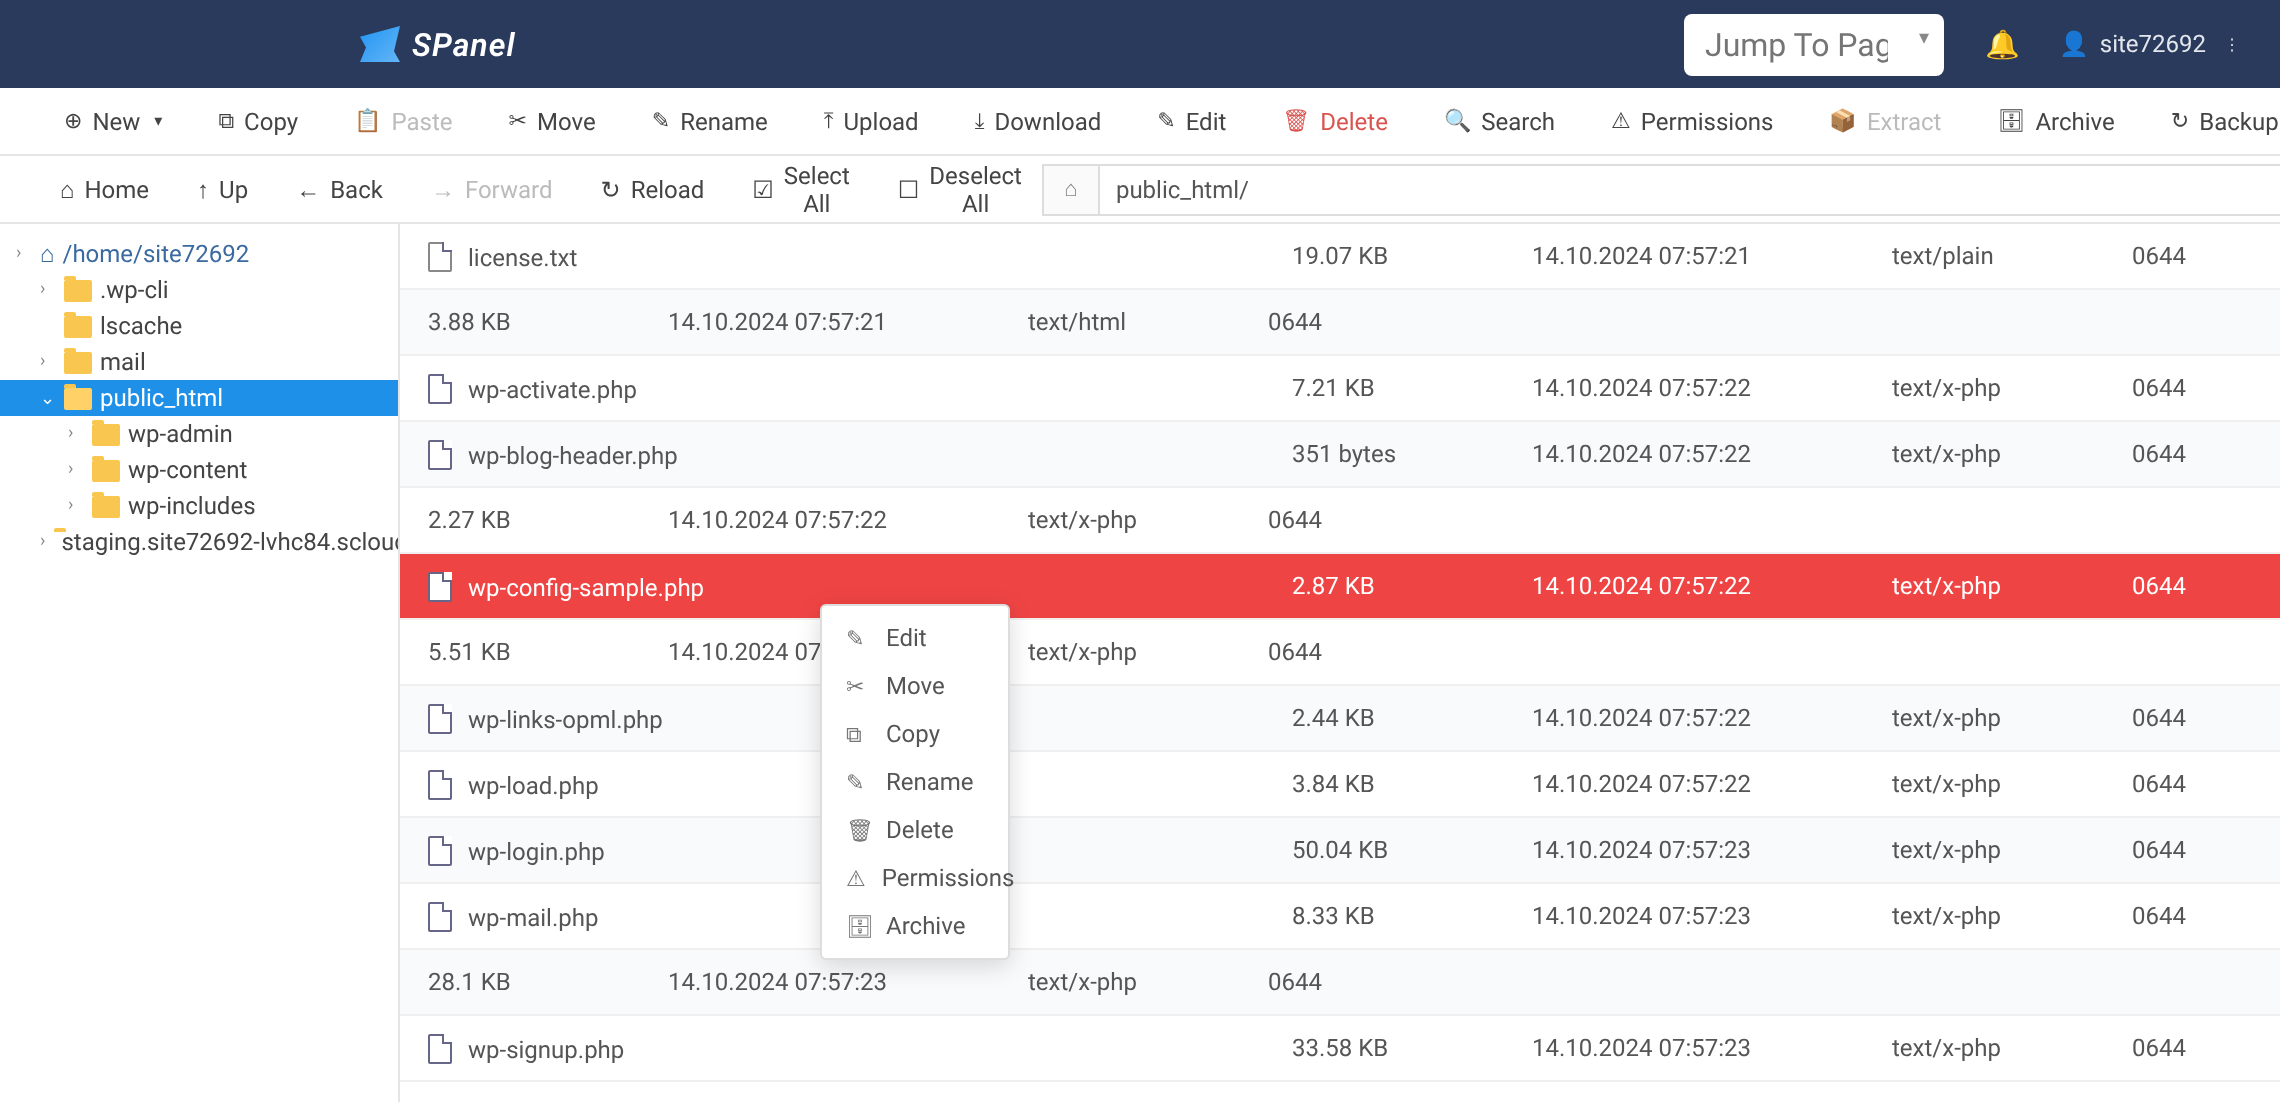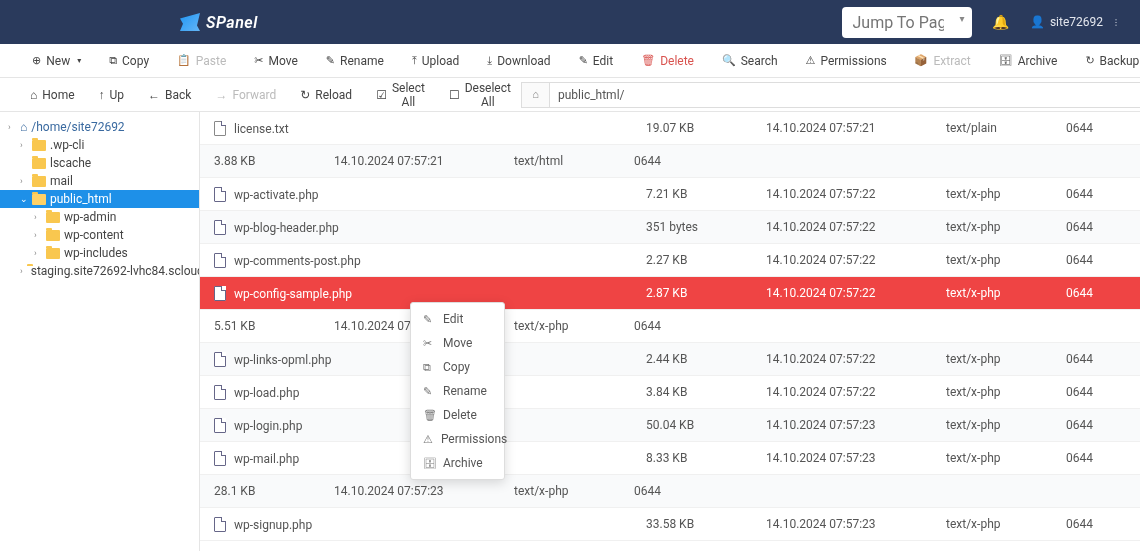--- a/index.html
+++ b/index.html
@@ -260,24 +260,20 @@
         <div class="fname">
           <span class="file-ic php"></span>
           <span>wp-blog-header.php</span>
         </div>
         <div class="fsize">351 bytes</div>
         <div class="fdate">14.10.2024 07:57:22</div>
         <div class="ftype">text/x-php</div>
         <div class="fperm">0644</div>
       </div>
       <div class="frow">
-        <div class="fname">
-          <span class="file-ic php"></span>
-          <span>wp-comments-post.php</span>
-        </div>
         <div class="fsize">2.27 KB</div>
         <div class="fdate">14.10.2024 07:57:22</div>
         <div class="ftype">text/x-php</div>
         <div class="fperm">0644</div>
       </div>
       <div class="frow sel">
         <div class="fname">
           <span class="file-ic php"></span>
           <span>wp-config-sample.php</span>
         </div>

